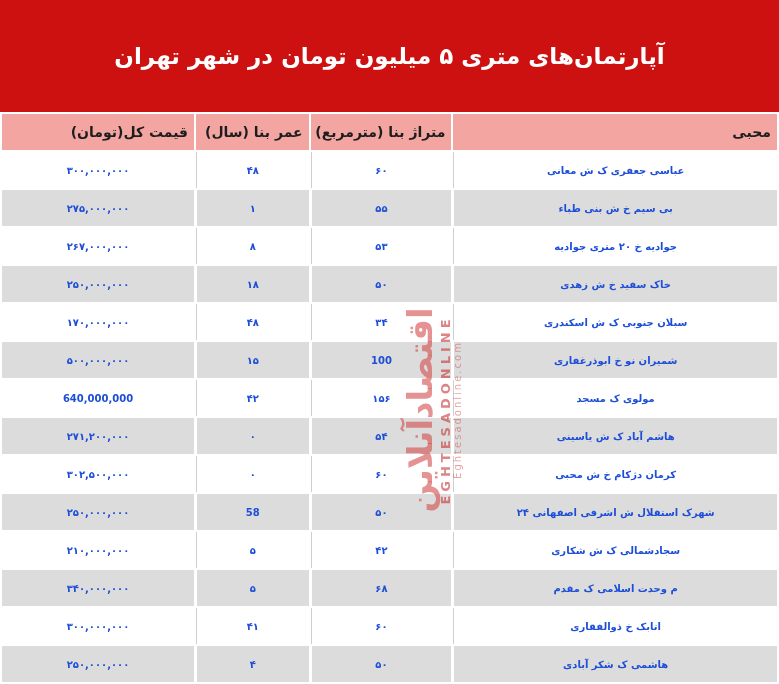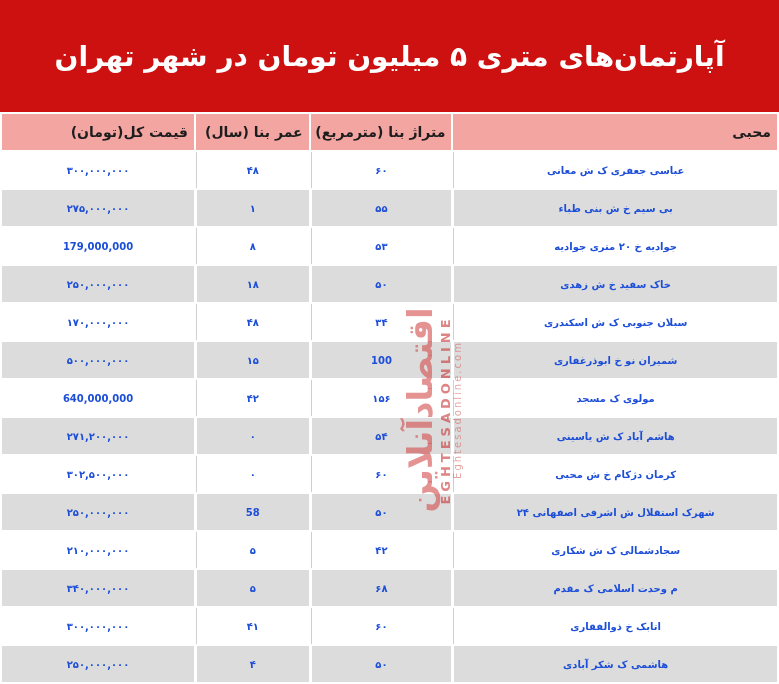--- a/index.html
+++ b/index.html
@@ -20,21 +20,21 @@
     width: 100%;
     height: 112px;
     background: #cd1111;
     display: flex;
     align-items: center;
     justify-content: center;
   }
   .banner h1 {
     margin: 0;
     color: #ffffff;
-    font-size: 28px;
+    font-size: 23px;
     font-weight: bold;
     letter-spacing: 0;
     text-align: right;
   }
   table.apt {
     width: 779px;
     table-layout: fixed;
     border-collapse: separate;
     border-spacing: 2px;
     background: #ffffff;
@@ -145,21 +145,21 @@
         <tr class="row-gray">
     <td class="region">بی سیم خ ش بنی طباء</td>
     <td class="num">۵۵</td>
     <td class="num">۱</td>
     <td class="num">۲۷۵,۰۰۰,۰۰۰</td>
   </tr>
         <tr class="row-white">
     <td class="region">جوادیه خ ۲۰ متری جوادیه</td>
     <td class="num">۵۳</td>
     <td class="num">۸</td>
-    <td class="num">179,000,000</td>
+    <td class="num">۲۶۷,۰۰۰,۰۰۰</td>
   </tr>
         <tr class="row-gray">
     <td class="region">خاک سفید خ ش زهدی</td>
     <td class="num">۵۰</td>
     <td class="num">۱۸</td>
     <td class="num">۲۵۰,۰۰۰,۰۰۰</td>
   </tr>
         <tr class="row-white">
     <td class="region">سبلان جنوبی ک ش اسکندری</td>
     <td class="num">۳۴</td>

